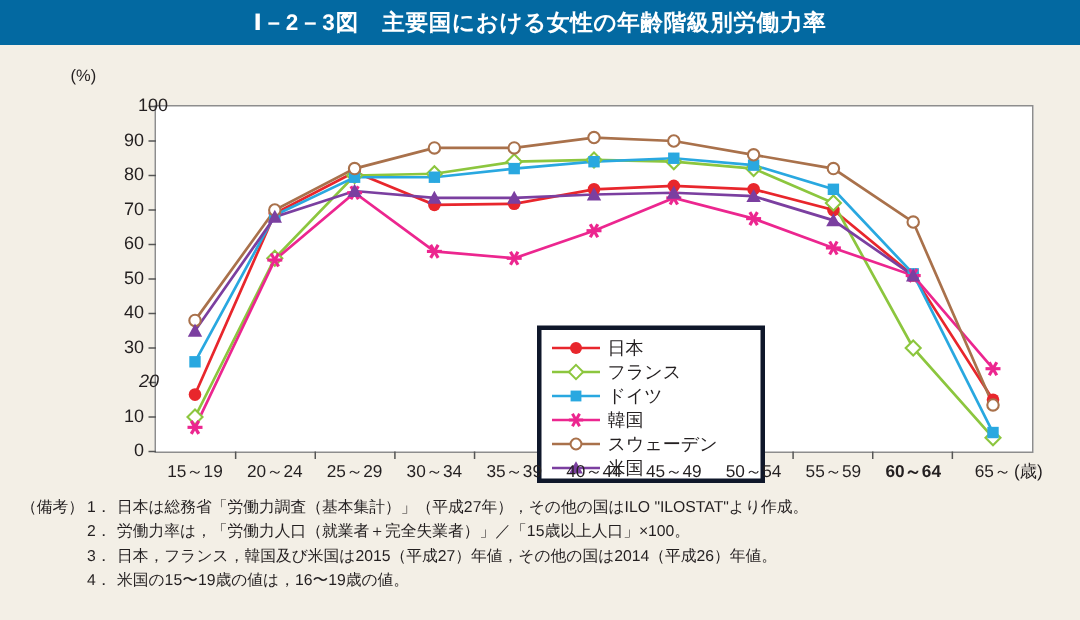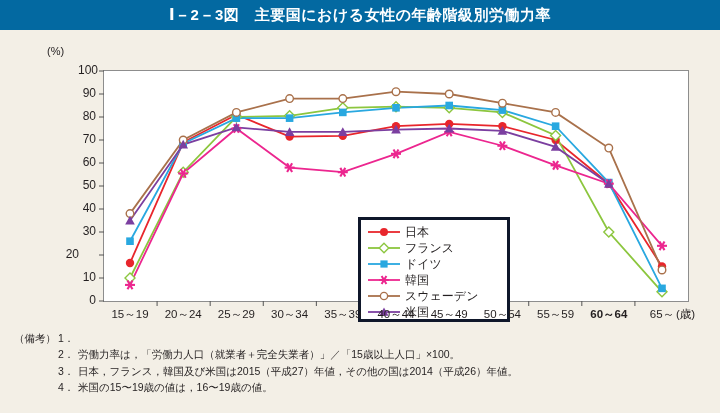--- a/index.html
+++ b/index.html
@@ -394,29 +394,29 @@
         <div class="legend-row">
           <svg class="legend-mark" viewBox="0 0 34 14">
             <line x1="1" x2="33" y1="7" y2="7" stroke="#7b3fa0" stroke-width="1.8"></line>
             <g>
               <polygon points="17,2.4400000000000004 21.56,10.7392 12.440000000000001,10.7392" fill="#7b3fa0"></polygon>
             </g>
           </svg>
           <span class="legend-text">米国</span>
         </div>
       </div>
-  <div class="axis-label-y" style="left: 68px; top: 33px;">100</div>
+  <div class="axis-label-y" style="left: 82px; top: 33px;">100</div>
       <div class="axis-label-y" style="left: 66px; top: 56px;">90</div>
       <div class="axis-label-y" style="left: 66px; top: 79px;">80</div>
       <div class="axis-label-y" style="left: 66px; top: 102px;">70</div>
       <div class="axis-label-y" style="left: 66px; top: 125px;">60</div>
       <div class="axis-label-y" style="left: 66px; top: 148px;">50</div>
       <div class="axis-label-y" style="left: 66px; top: 171px;">40</div>
       <div class="axis-label-y" style="left: 66px; top: 194px;">30</div>
-      <div class="axis-label-y" style="left: 49px; top: 217px;">20</div>
+      <div class="axis-label-y" style="left: 76px; top: 217px; font-style: italic;">20</div>
       <div class="axis-label-y" style="left: 66px; top: 240px;">10</div>
       <div class="axis-label-y" style="left: 66px; top: 263px;">0</div>
       <div class="axis-label-x" style="width: 60px; left: 100px; top: 277px;">15～19</div>
       <div class="axis-label-x" style="width: 60px; left: 153.2px; top: 277px;">20～24</div>
       <div class="axis-label-x" style="width: 60px; left: 206.4px; top: 277px;">25～29</div>
       <div class="axis-label-x" style="width: 60px; left: 259.6px; top: 277px;">30～34</div>
       <div class="axis-label-x" style="width: 60px; left: 312.8px; top: 277px;">35～39</div>
       <div class="axis-label-x" style="width: 60px; left: 366px; top: 277px;">40～44</div>
       <div class="axis-label-x" style="width: 60px; left: 419.2px; top: 277px;">45～49</div>
       <div class="axis-label-x" style="width: 60px; left: 472.4px; top: 277px;">50～54</div>
@@ -424,20 +424,21 @@
       <div class="axis-label-x" style="width: 60px; left: 578.8px; top: 277px; font-weight: bold;">60～64</div>
       <div class="axis-label-x" style="width: 60px; left: 632px; top: 277px;">65～</div>
       <div id="x-unit" style="left: 676px; top: 277px;">(歳)</div>
     </div>
 </div>
 
 <div id="notes">
     <div class="note-line">
       <span class="note-head">（備考）</span>
       <span class="note-num">1．</span>
+      <span class="note-body">日本は総務省「労働力調査（基本集計）」（平成27年），その他の国はILO "ILOSTAT"より作成。</span>
     </div>
     <div class="note-line">
       <span class="note-head"></span>
       <span class="note-num">2．</span>
       <span class="note-body">労働力率は，「労働力人口（就業者＋完全失業者）」／「15歳以上人口」×100。</span>
     </div>
     <div class="note-line">
       <span class="note-head"></span>
       <span class="note-num">3．</span>
       <span class="note-body">日本，フランス，韓国及び米国は2015（平成27）年値，その他の国は2014（平成26）年値。</span>

